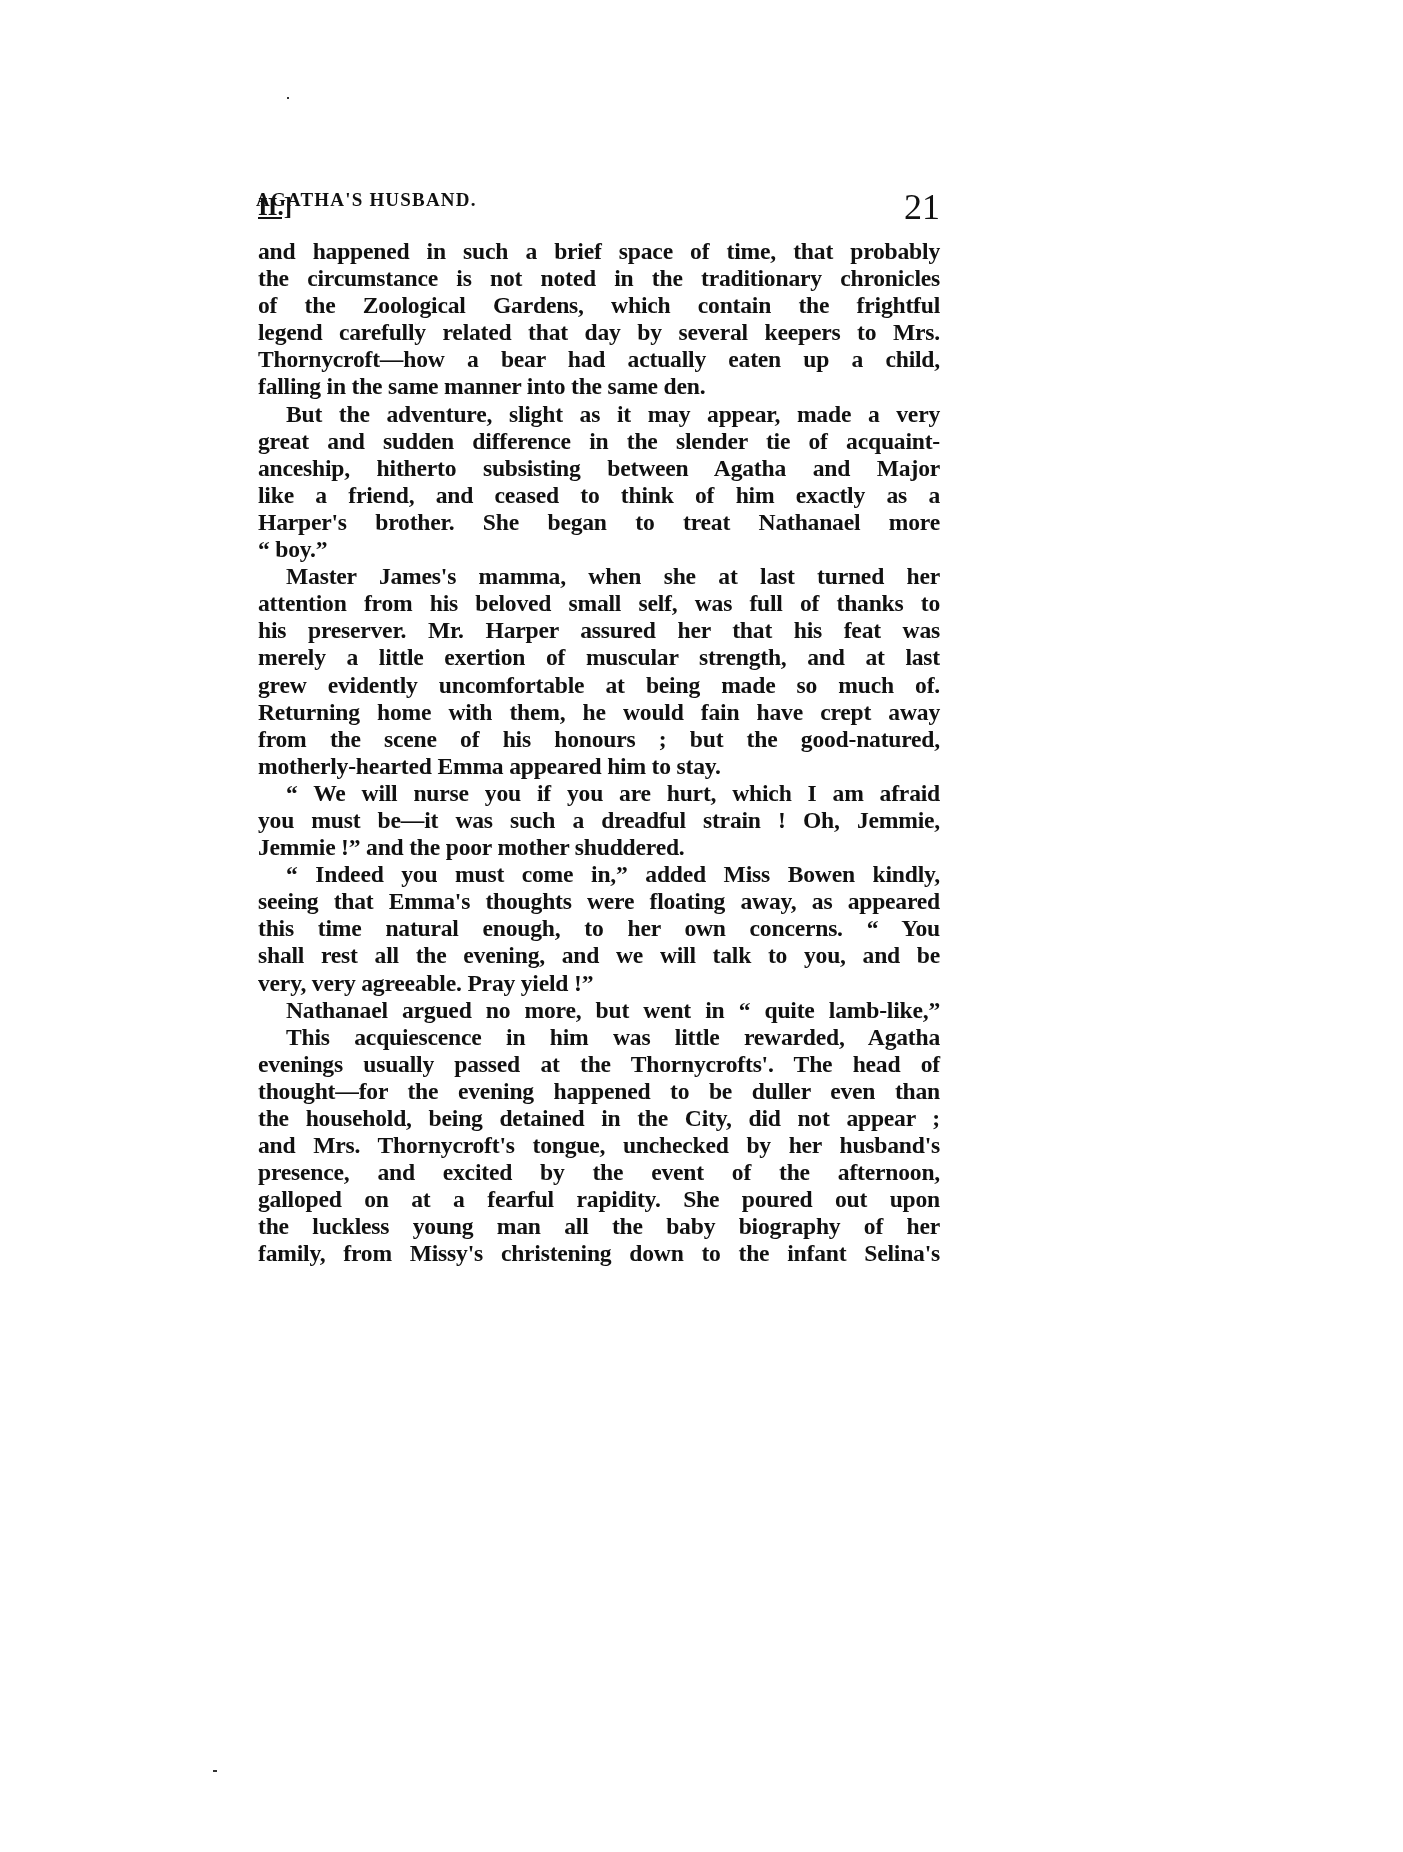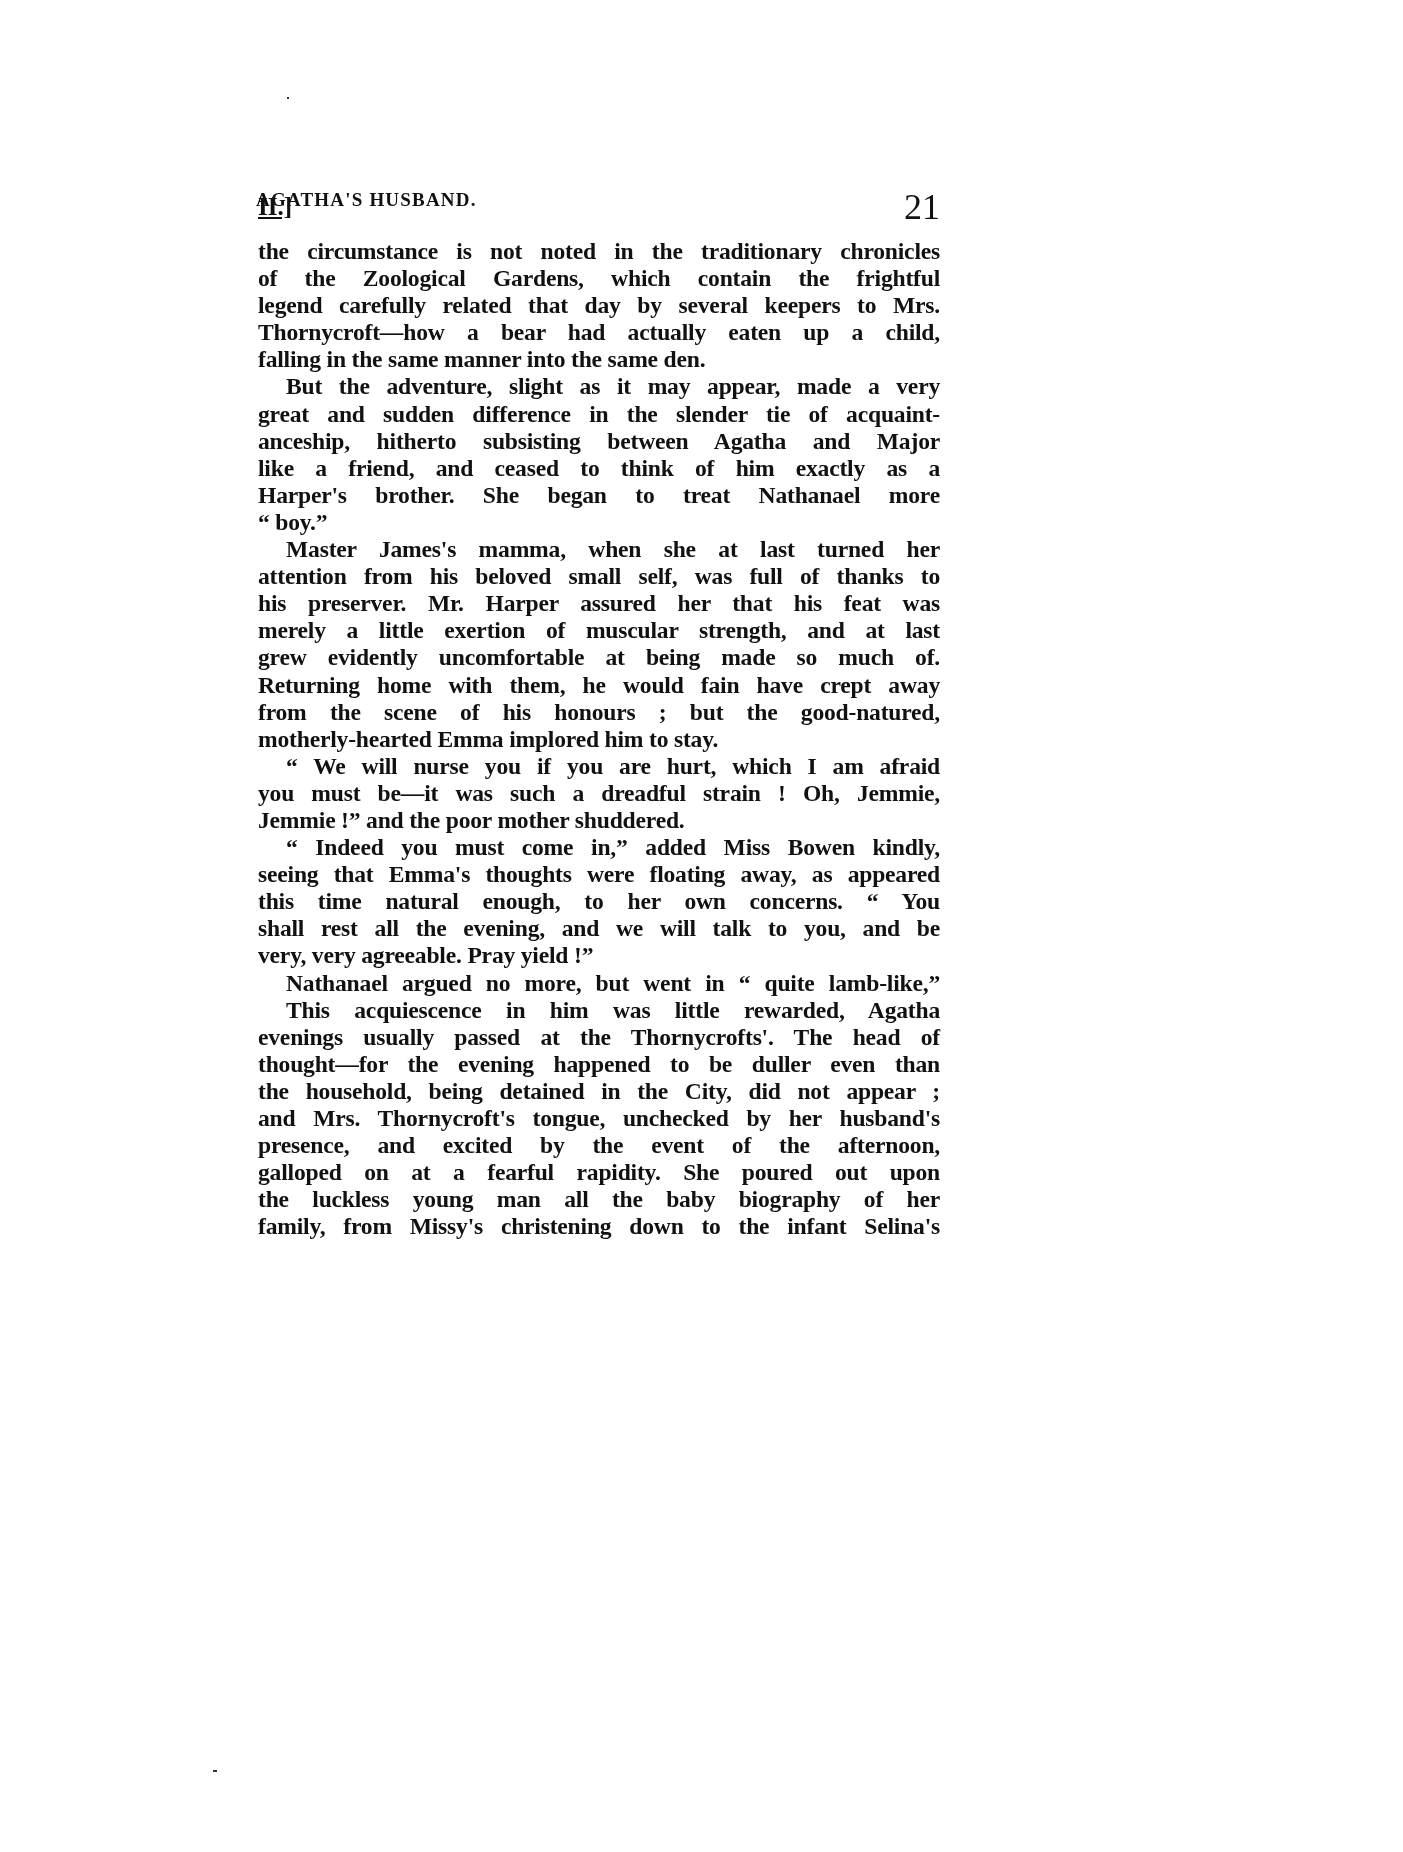--- a/index.html
+++ b/index.html
@@ -26,39 +26,40 @@
 <div class="speck" style="left:287px;top:97px;width:2px;height:2px;"></div>
 <div class="speck" style="left:213px;top:1770px;width:4px;height:2px;"></div>
 
 <div class="header">
   <span class="chap">II.]</span>
   <span class="title">AGATHA'S HUSBAND.</span>
   <span class="pg">21</span>
 </div>
 
 <div class="text" id="body-text">
+    <div class="line"><span>and happened in such a brief space of time, that probably</span></div>
     <div class="line"><span>the circumstance is not noted in the traditionary chronicles</span></div>
     <div class="line"><span>of the Zoological Gardens, which contain the frightful</span></div>
     <div class="line"><span>legend carefully related that day by several keepers to Mrs.</span></div>
     <div class="line"><span>Thornycroft—how a bear had actually eaten up a child,</span></div>
     <div class="line last"><span>falling in the same manner into the same den.</span></div>
     <div class="line indent"><span>But the adventure, slight as it may appear, made a very</span></div>
     <div class="line"><span>great and sudden difference in the slender tie of acquaint-</span></div>
     <div class="line"><span>anceship, hitherto subsisting between Agatha and Major</span></div>
     <div class="line"><span>like a friend, and ceased to think of him exactly as a</span></div>
     <div class="line"><span>Harper's brother. She began to treat Nathanael more</span></div>
     <div class="line last"><span>“ boy.”</span></div>
     <div class="line indent"><span>Master James's mamma, when she at last turned her</span></div>
     <div class="line"><span>attention from his beloved small self, was full of thanks to</span></div>
     <div class="line"><span>his preserver. Mr. Harper assured her that his feat was</span></div>
     <div class="line"><span>merely a little exertion of muscular strength, and at last</span></div>
     <div class="line"><span>grew evidently uncomfortable at being made so much of.</span></div>
     <div class="line"><span>Returning home with them, he would fain have crept away</span></div>
     <div class="line"><span>from the scene of his honours ; but the good-natured,</span></div>
-    <div class="line last"><span>motherly-hearted Emma implored him to stay.</span></div>
+    <div class="line last"><span>motherly-hearted Emma appeared him to stay.</span></div>
     <div class="line indent"><span>“ We will nurse you if you are hurt, which I am afraid</span></div>
     <div class="line"><span>you must be—it was such a dreadful strain ! Oh, Jemmie,</span></div>
     <div class="line last"><span>Jemmie !” and the poor mother shuddered.</span></div>
     <div class="line indent"><span>“ Indeed you must come in,” added Miss Bowen kindly,</span></div>
     <div class="line"><span>seeing that Emma's thoughts were floating away, as appeared</span></div>
     <div class="line"><span>this time natural enough, to her own concerns. “ You</span></div>
     <div class="line"><span>shall rest all the evening, and we will talk to you, and be</span></div>
     <div class="line last"><span>very, very agreeable. Pray yield !”</span></div>
     <div class="line indent"><span>Nathanael argued no more, but went in “ quite lamb-like,”</span></div>
     <div class="line indent"><span>This acquiescence in him was little rewarded, Agatha</span></div>

